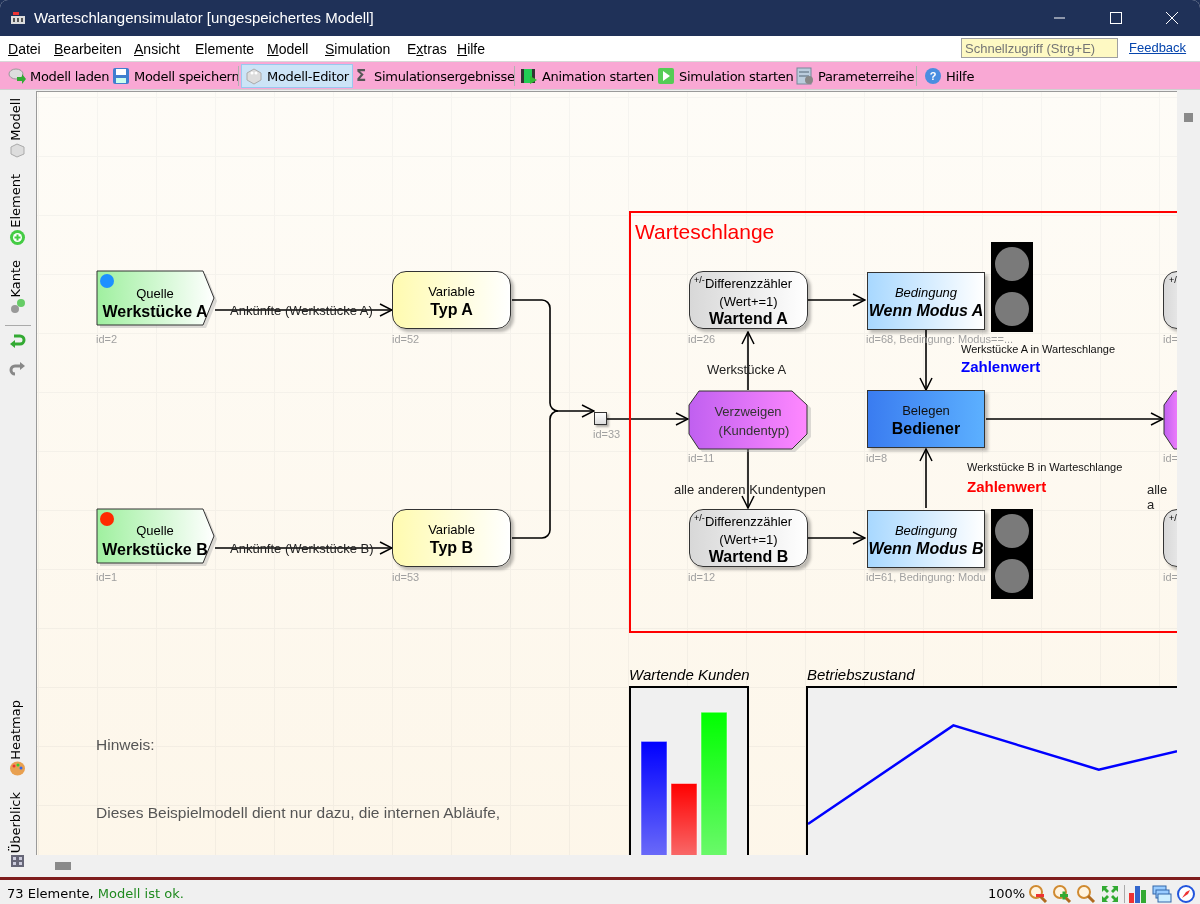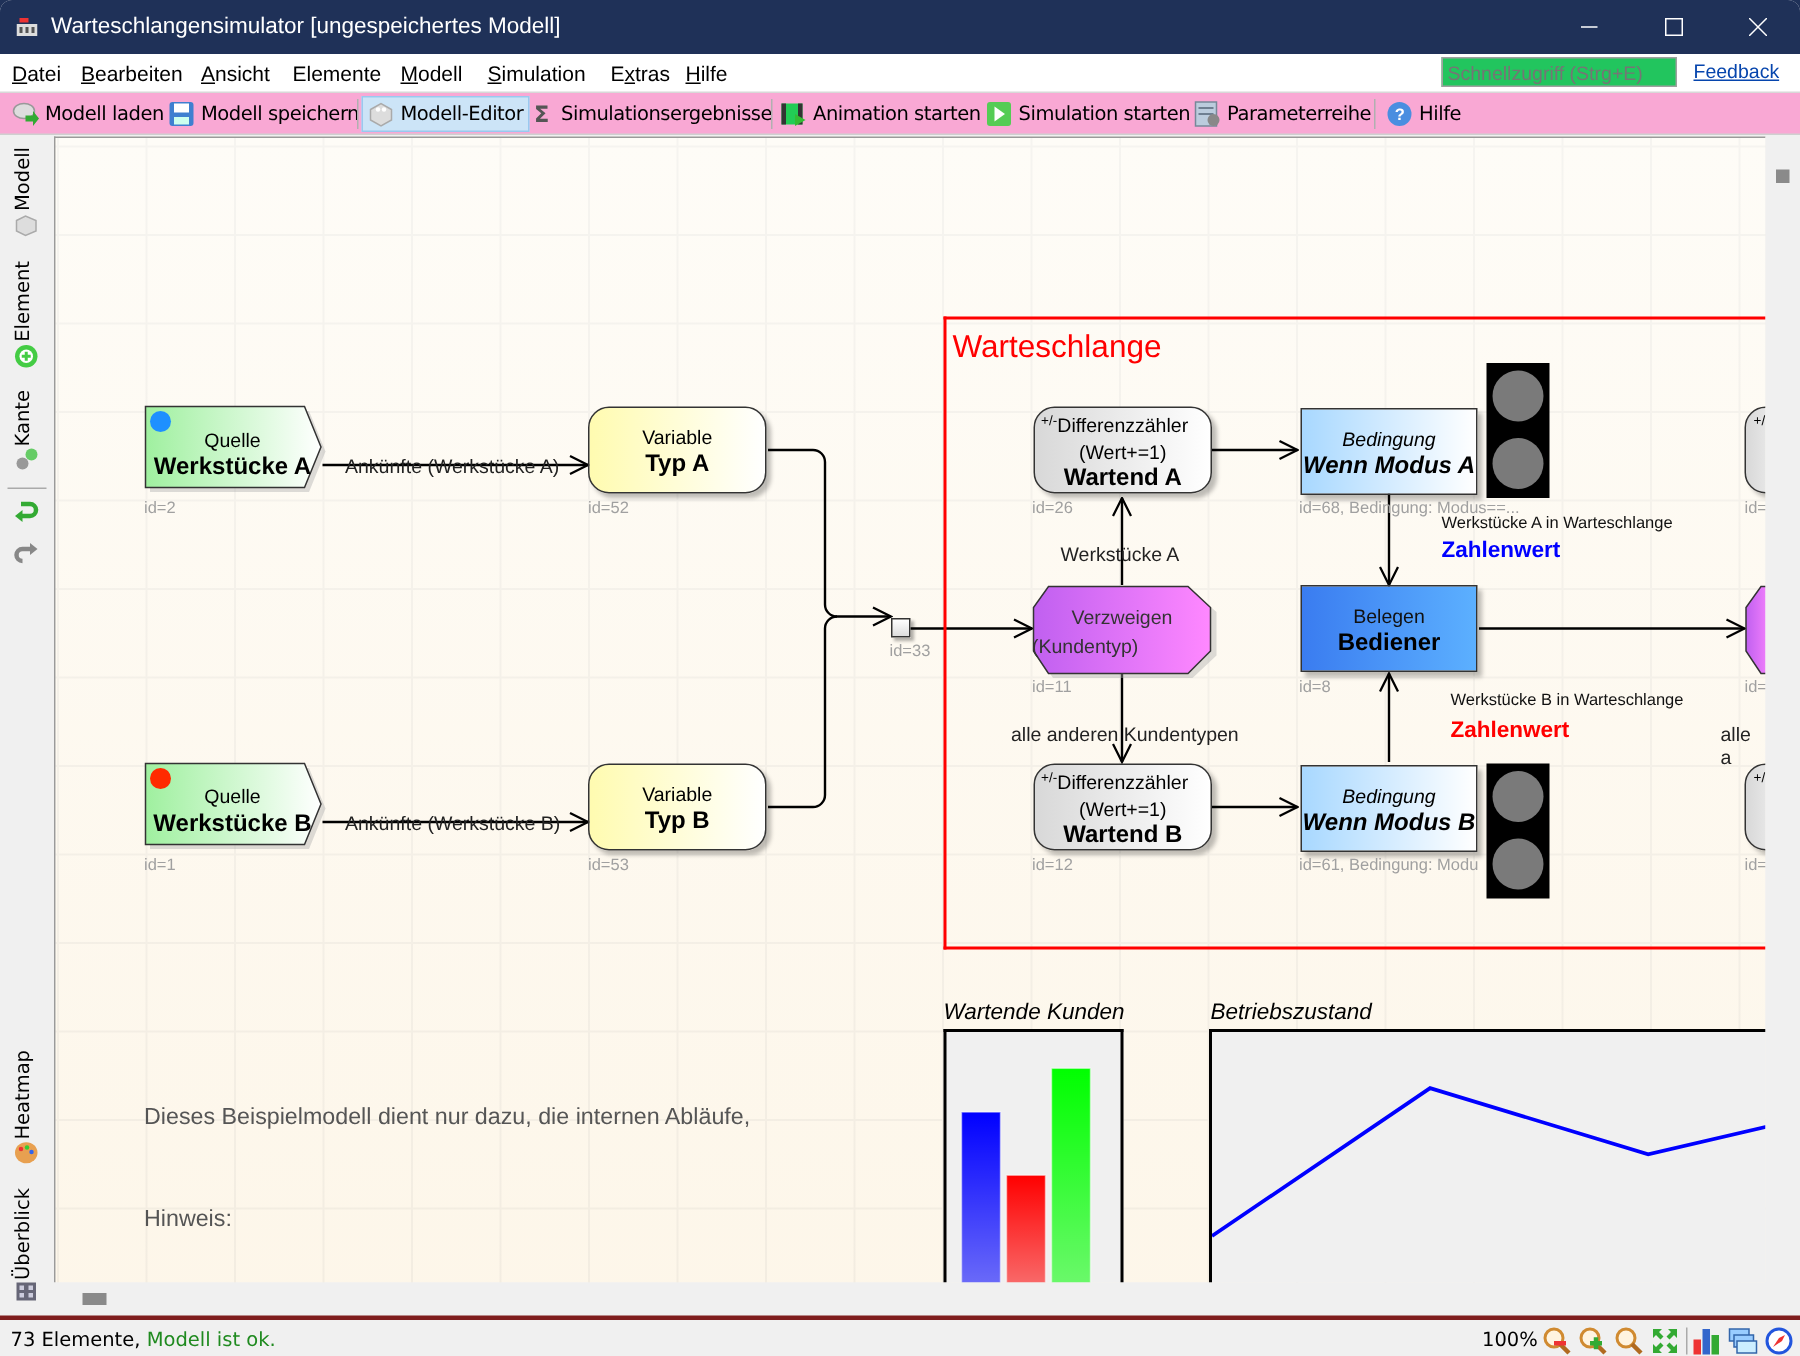--- a/index.html
+++ b/index.html
@@ -5,21 +5,21 @@
   * { box-sizing: border-box; margin: 0; padding: 0; }
   html, body { width: 1200px; height: 904px; overflow: hidden; background: #1f3158; font-family: "Liberation Sans", sans-serif; }
   .window { position: absolute; left: 0; top: 0; width: 1200px; height: 904px; background: #f0f0f0; border-radius: 8px 8px 0 0; overflow: hidden; }
   .titlebar { position: absolute; left: 0; top: 0; width: 1200px; height: 36px; background: #1f3158; color: #fff; }
   .titlebar .app-icon { position: absolute; left: 11px; top: 12px; width: 14px; height: 12px; }
   .titlebar .title { position: absolute; left: 34px; top: 9px; font-size: 15px; color: #fff; }
   .win-btn { position: absolute; top: 0; width: 56px; height: 36px; color: #fff; display: flex; align-items: center; justify-content: center; font-size: 16px; }
   .menubar { position: absolute; left: 0; top: 36px; width: 1200px; height: 26px; background: #fff; border-bottom: 1px solid #d8d8d8; }
   .menu-item { position: absolute; top: 5px; font-size: 14px; color: #000; }
   .menu-item u { text-decoration: underline; }
-  .quick { position: absolute; left: 961px; top: 38px; width: 157px; height: 20px; border: 1px solid #a0a0a0; background: #22c55e; font-size: 13px; color: #555; padding: 2px 3px; }
+  .quick { position: absolute; left: 961px; top: 38px; width: 157px; height: 20px; border: 1px solid #a0a0a0; background: #fef9c3; font-size: 13px; color: #555; padding: 2px 3px; }
   .feedback { position: absolute; left: 1129px; top: 40px; font-size: 13px; color: #0645ad; text-decoration: underline; }
   .toolbar { position: absolute; left: 0; top: 62px; width: 1200px; height: 28px; background: #f9a8d4; border-bottom: 1px solid #cfcfcf; }
   .tb-btn { position: absolute; top: 2px; height: 24px; display: flex; align-items: center; font-size: 13px; color: #000; padding: 0 3px; font-family: "DejaVu Sans", sans-serif; letter-spacing: -0.3px; }
   .tb-btn.active { background: #cce4f7; border: 1px solid #99c9ef; }
   .tb-btn .ic { width: 18px; height: 18px; margin-right: 4px; display: inline-block; }
   .tb-sep { position: absolute; top: 4px; width: 1px; height: 20px; background: #b0b0b0; }
   .sidebar { position: absolute; left: 0; top: 90px; width: 35px; height: 787px; background: #f0f0f0; }
   .side-label { position: absolute; left: 8px; font-size: 13px; color: #000; writing-mode: vertical-rl; transform: rotate(180deg); font-family: "DejaVu Sans", sans-serif; }
   .side-ic { position: absolute; left: 9px; width: 17px; height: 17px; }
   .canvas-wrap { position: absolute; left: 36px; top: 91px; width: 1141px; height: 764px; overflow: hidden; border-left: 1px solid #9a9a9a; border-top: 1px solid #9a9a9a;
@@ -292,21 +292,21 @@
       <defs>
           <linearGradient id="gbr" x1="0" x2="1">
             <stop offset="0" stop-color="#c060f0"></stop>
             <stop offset="1" stop-color="#ff88ff"></stop>
           </linearGradient>
         </defs>
       <path d="M14 4 H107 L123 18 V47 L107 62 H14 L4 47 V18 Z" fill="#aaa" opacity="0.4"></path>
       <path d="M11 1 H104 L119 15 V44 L104 59 H11 L1 44 V15 Z" fill="url(#gbr)" stroke="#333"></path>
     </svg>
     <span class="abs" style="left:651px;top:312px;width:120px;text-align:center;font-size:13px;color:#333">Verzweigen</span>
-    <span class="abs" style="left:651px;top:331px;width:132px;text-align:left;font-size:13px;color:#333">(Kundentyp)</span>
+    <span class="abs" style="left:651px;top:331px;width:132px;text-align:center;font-size:13px;color:#333">(Kundentyp)</span>
     <span class="idlbl" style="left:651px;top:360px">id=11</span>
 
     <span class="edgelbl" style="left:637px;top:390px">alle anderen Kundentypen</span>
 
     <div class="node cnt-node" style="left:652px;top:417px;width:119px;height:58px;padding-top:4px">
       <span class="abs" style="left:4px;top:3px;font-size:9px">+/-</span>
       <span class="sub">Differenzzähler</span>
       <span class="sub" style="margin-top:3px">(Wert+=1)</span>
       <span class="main" style="margin-top:1px">Wartend B</span>
     </div>
@@ -351,22 +351,22 @@
       <path d="M11 1 H20 V59 H11 L1 44 V15 Z" fill="url(#gbr)" stroke="#333"></path>
     </svg>
     <span class="idlbl" style="left:1126px;top:360px">id=</span>
     <span class="edgelbl" style="left:1110px;top:390px">alle a</span>
     <div class="node cnt-node" style="left:1126px;top:417px;width:40px;height:58px">
       <span class="abs" style="left:5px;top:3px;font-size:9px">+/</span>
     </div>
     <span class="idlbl" style="left:1126px;top:479px">id=</span>
 
     <div class="hint">
+      <div>Hinweis:</div>
       <div>Dieses Beispielmodell dient nur dazu, die internen Abläufe,</div>
-      <div>Hinweis:</div>
       
       
       
       
       
       
     </div>
 
     <span class="chart-title" style="left:592px;top:574px">Wartende Kunden</span>
     <div class="chart-box" style="left:592px;top:594px;width:120px;height:170px">

